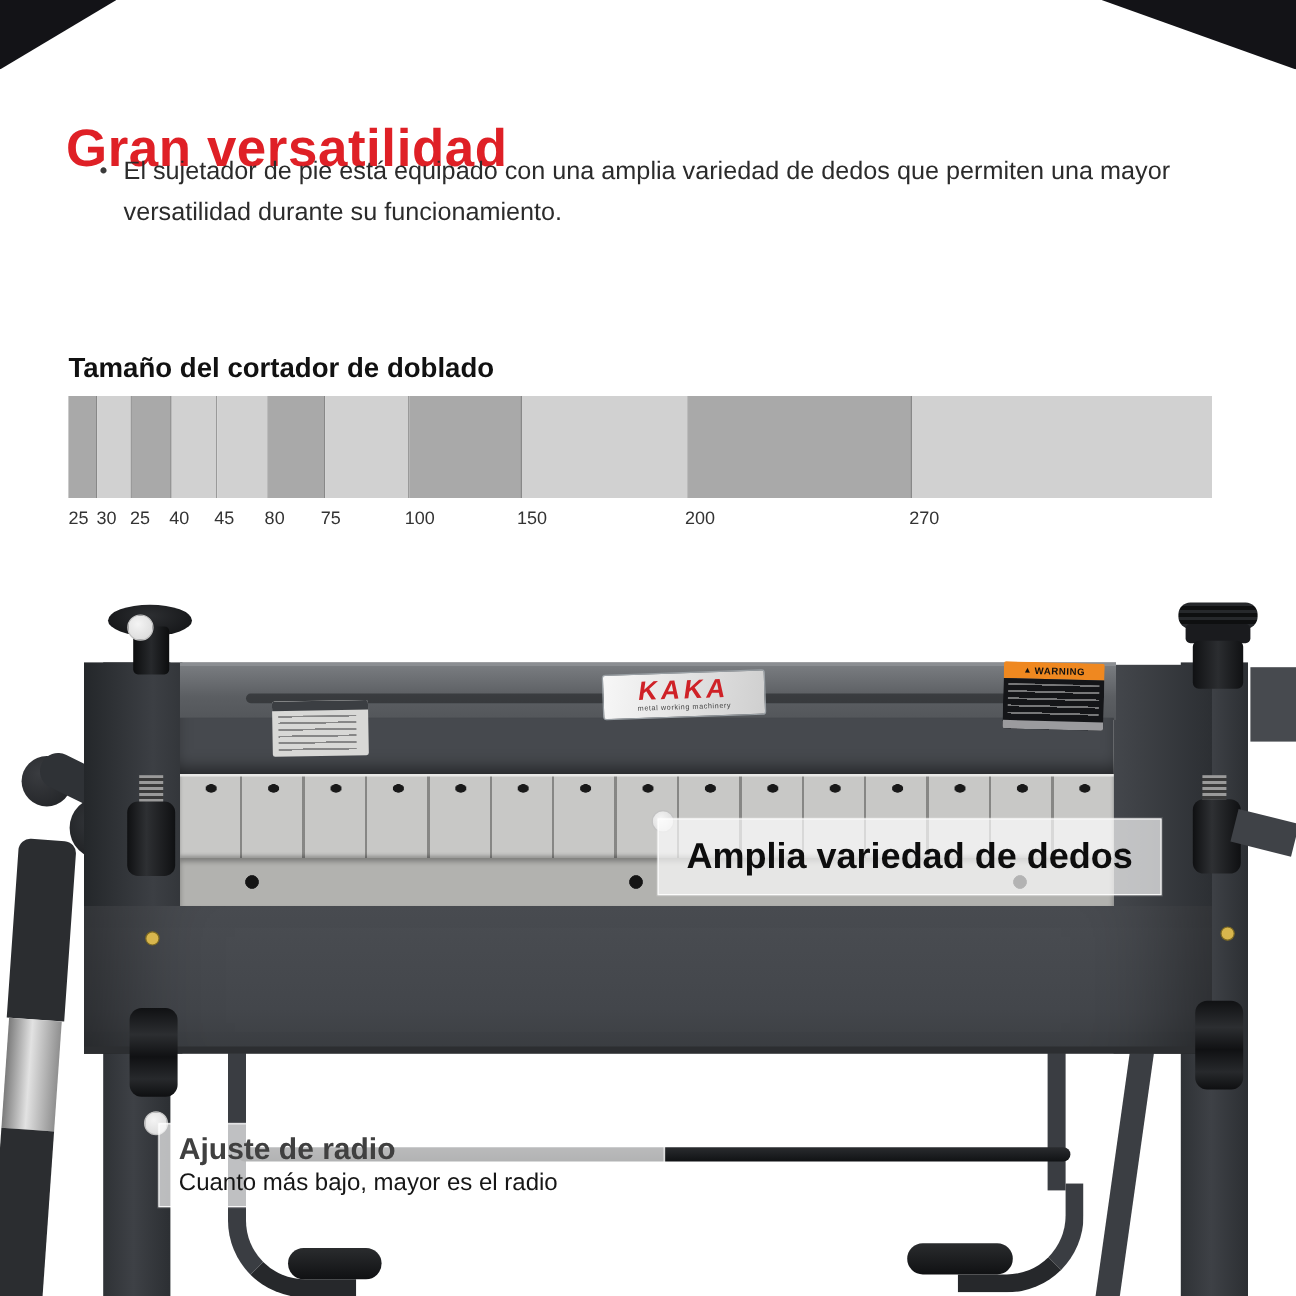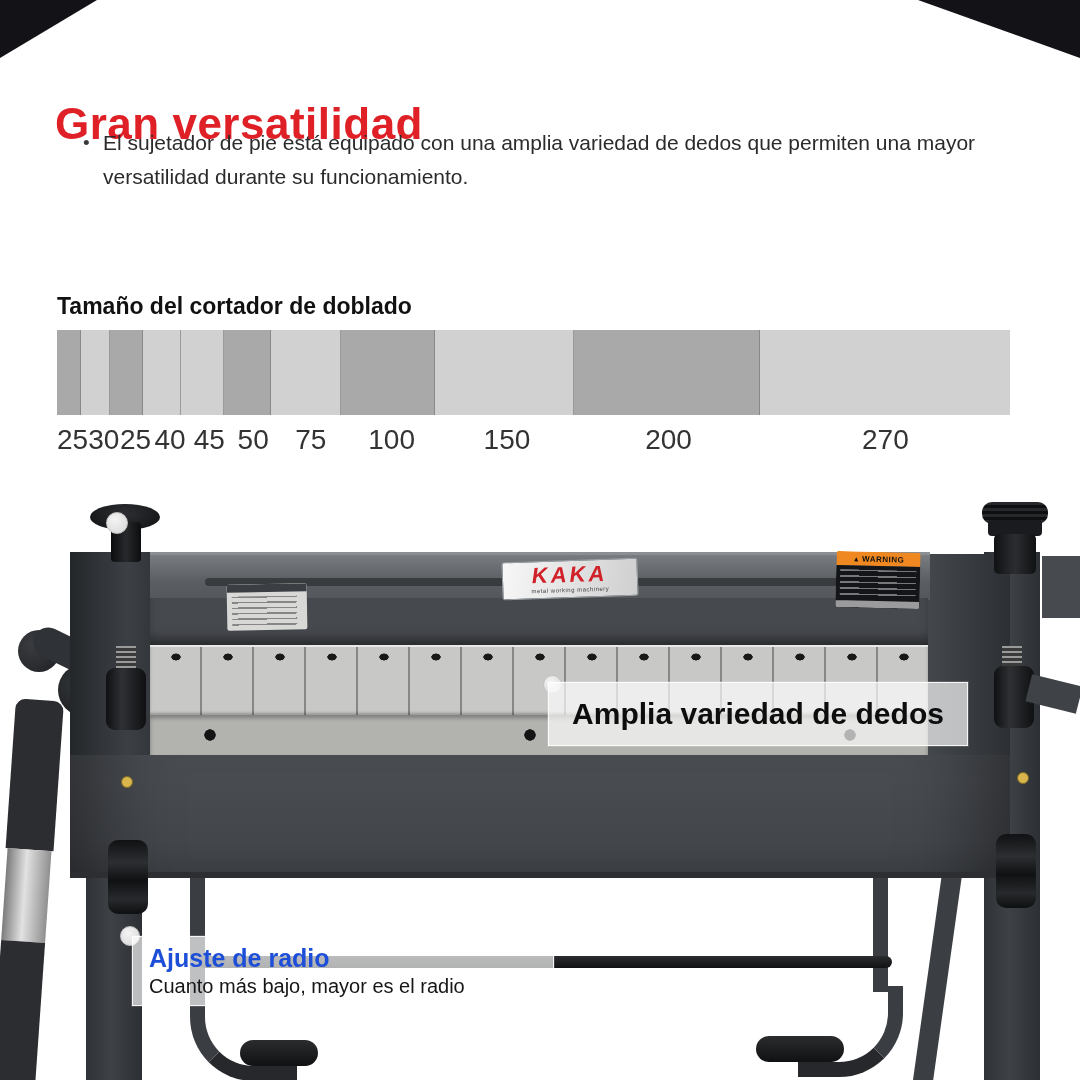--- a/index.html
+++ b/index.html
@@ -18,21 +18,21 @@
   .bullets{position:absolute;left:79px;top:126px;width:945px;margin:0;padding:0;list-style:none;}
   .bullets li{position:relative;max-width:930px;padding-left:24px;font-size:21px;line-height:34px;color:#2b2b2b;margin-bottom:1px;}
   .bullets li::before{content:"•";position:absolute;left:4px;top:0;font-size:19px;color:#3a3a3a;}
 
   
   .scale-title{position:absolute;left:57px;top:293px;font-size:23px;font-weight:700;color:#111;}
   .size-bar{position:absolute;left:57px;top:330px;width:953px;height:85px;display:flex;}
   .size-bar .seg{height:100%;}
   .size-bar .seg:not(:last-child){border-right:1px solid rgba(110,110,110,.55);}
   .size-labels{position:absolute;left:57px;top:424px;width:953px;display:flex;}
-  .seg-label{text-align:center;font-size:28px;color:#333;white-space:nowrap;overflow:visible;}
+  .seg-label{text-align:left;font-size:15px;color:#333;white-space:nowrap;overflow:visible;}
 
   
   .m{position:absolute;}
   .leg{width:56px;height:528px;top:552px;background:linear-gradient(90deg,#2f3236,#3e4146 45%,#2c2f33);}
   .handle-col{left:16px;top:700px;width:48px;height:384px;transform:rotate(4deg);transform-origin:50% 0;}
   .handle-col .seg1{width:48px;height:150px;background:#2b2d30;border-radius:10px 10px 0 0;}
   .handle-col .seg2{width:44px;height:92px;margin-left:2px;background:linear-gradient(90deg,#7b7b7b,#e2e2e2 45%,#8f8f8f);}
   .handle-col .seg3{width:44px;height:142px;margin-left:2px;background:#2b2d30;}
   .arm-cap{left:18px;top:630px;width:42px;height:42px;border-radius:50%;background:radial-gradient(circle at 35% 35%,#3a3c40,#1e2023);}
   .arm{left:30px;top:642px;width:96px;height:30px;border-radius:15px;background:#2f3236;transform:rotate(26deg);}
@@ -89,21 +89,21 @@
   .foot-rod{left:198px;top:956px;width:694px;height:12px;border-radius:6px;background:linear-gradient(180deg,#2a2c2f,#101214);}
   .brace-r{left:944px;top:860px;width:20px;height:226px;background:#3b3e43;transform:rotate(8deg);transform-origin:top center;}
   .r-arm-out{left:1028px;top:680px;width:52px;height:28px;background:#3f4247;transform:rotate(14deg);}
   .r-block{left:1042px;top:556px;width:38px;height:62px;background:#474a4f;}
 
   
   .callout{position:absolute;border:1px solid rgba(255,255,255,.85);background:rgba(255,255,255,.68);
     display:flex;align-items:center;justify-content:center;box-shadow:0 0 0 1px rgba(255,255,255,.15);}
   .callout .big{font-size:30px;font-weight:700;color:#0d0d0d;}
   .callout.col{flex-direction:column;align-items:flex-start;justify-content:center;padding-left:16px;}
-  .callout .t1{font-size:25px;font-weight:700;color:#1d4ed8;line-height:30px;}
+  .callout .t1{font-size:25px;font-weight:700;color:#404040;line-height:30px;}
   .callout .t2{font-size:20px;color:#161616;line-height:26px;}
   .dot{position:absolute;border-radius:50%;background:radial-gradient(circle at 40% 35%,#f4f4f4,#d6d6d6);border:1px solid #c2c2c2;}
 </style>
 </head>
 <body>
 
 <div class="stage">
 
   <div class="corner corner-tl" style="background: rgb(19, 19, 23);"></div>
   <div class="corner corner-tr" style="background: rgb(19, 19, 23);"></div>
@@ -126,21 +126,21 @@
       <div class="seg" style="flex: 150 1 0px; background: rgb(209, 209, 209);"></div>
       <div class="seg" style="flex: 200 1 0px; background: rgb(169, 169, 169);"></div>
       <div class="seg" style="flex: 270 1 0px; background: rgb(209, 209, 209);"></div>
     </div>
   <div class="size-labels">
       <div class="seg-label" style="flex: 25 1 0px;">25</div>
       <div class="seg-label" style="flex: 30 1 0px;">30</div>
       <div class="seg-label" style="flex: 35 1 0px;">25</div>
       <div class="seg-label" style="flex: 40 1 0px;">40</div>
       <div class="seg-label" style="flex: 45 1 0px;">45</div>
-      <div class="seg-label" style="flex: 50 1 0px;">50</div>
+      <div class="seg-label" style="flex: 50 1 0px;">80</div>
       <div class="seg-label" style="flex: 75 1 0px;">75</div>
       <div class="seg-label" style="flex: 100 1 0px;">100</div>
       <div class="seg-label" style="flex: 150 1 0px;">150</div>
       <div class="seg-label" style="flex: 200 1 0px;">200</div>
       <div class="seg-label" style="flex: 270 1 0px;">270</div>
     </div>
 
   <div>
 
     <div class="m arm-cap"></div>

